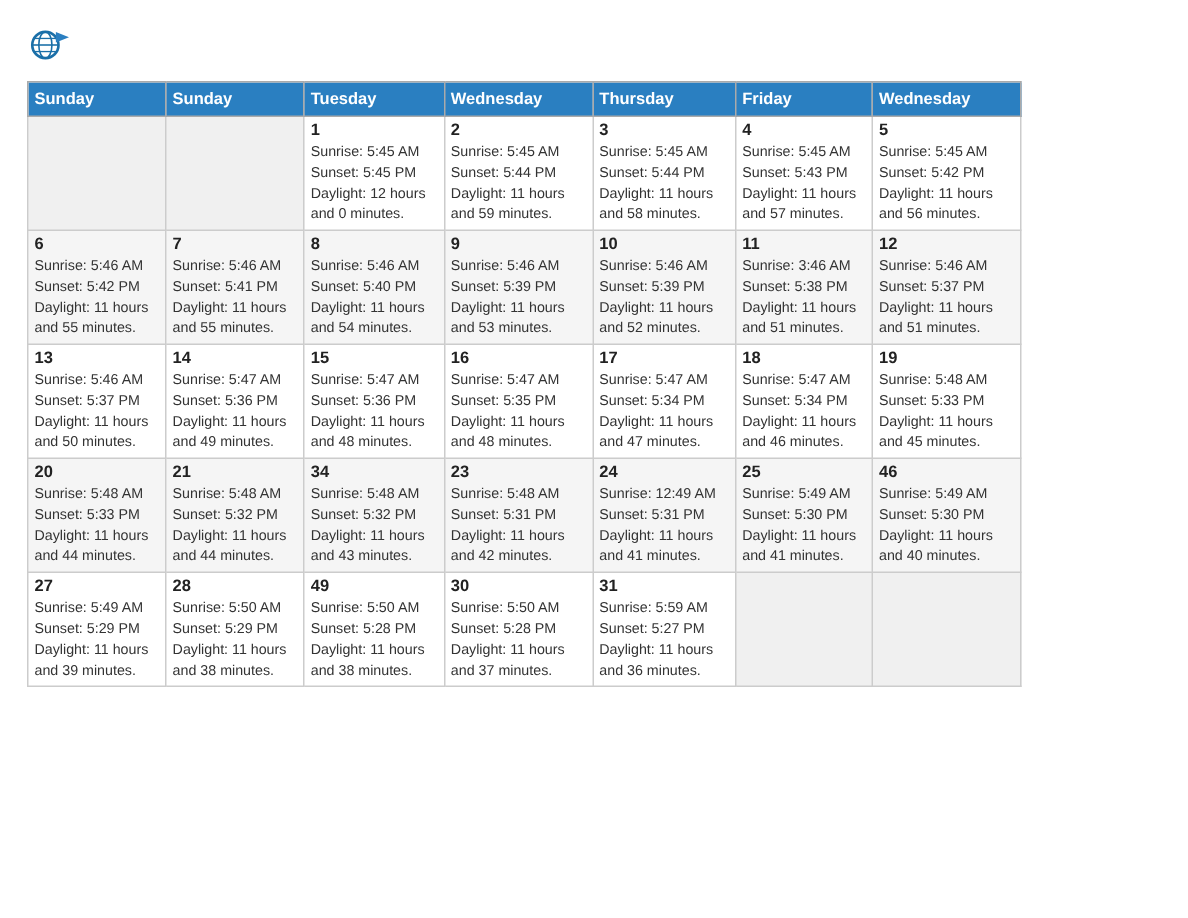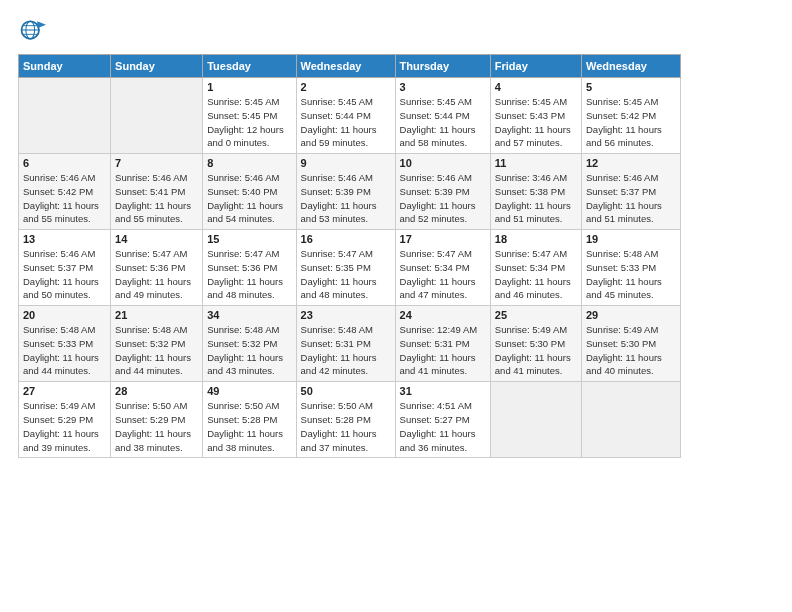--- a/index.html
+++ b/index.html
@@ -316,21 +316,21 @@
 and 41 minutes.</div>
           </td>
           <td>
             <div class="day-num">25</div>
             <div class="day-info">Sunrise: 5:49 AM
 Sunset: 5:30 PM
 Daylight: 11 hours
 and 41 minutes.</div>
           </td>
           <td>
-            <div class="day-num">29</div>
+            <div class="day-num">46</div>
             <div class="day-info">Sunrise: 5:49 AM
 Sunset: 5:30 PM
 Daylight: 11 hours
 and 40 minutes.</div>
           </td>
         </tr>
         <tr>
           <td>
             <div class="day-num">27</div>
             <div class="day-info">Sunrise: 5:49 AM
@@ -346,29 +346,29 @@
 and 38 minutes.</div>
           </td>
           <td>
             <div class="day-num">49</div>
             <div class="day-info">Sunrise: 5:50 AM
 Sunset: 5:28 PM
 Daylight: 11 hours
 and 38 minutes.</div>
           </td>
           <td>
-            <div class="day-num">50</div>
+            <div class="day-num">30</div>
             <div class="day-info">Sunrise: 5:50 AM
 Sunset: 5:28 PM
 Daylight: 11 hours
 and 37 minutes.</div>
           </td>
           <td>
             <div class="day-num">31</div>
-            <div class="day-info">Sunrise: 4:51 AM
+            <div class="day-info">Sunrise: 5:59 AM
 Sunset: 5:27 PM
 Daylight: 11 hours
 and 36 minutes.</div>
           </td>
           <td class="empty"></td>
           <td class="empty"></td>
         </tr>
       </tbody>
   </table>
 </div>

